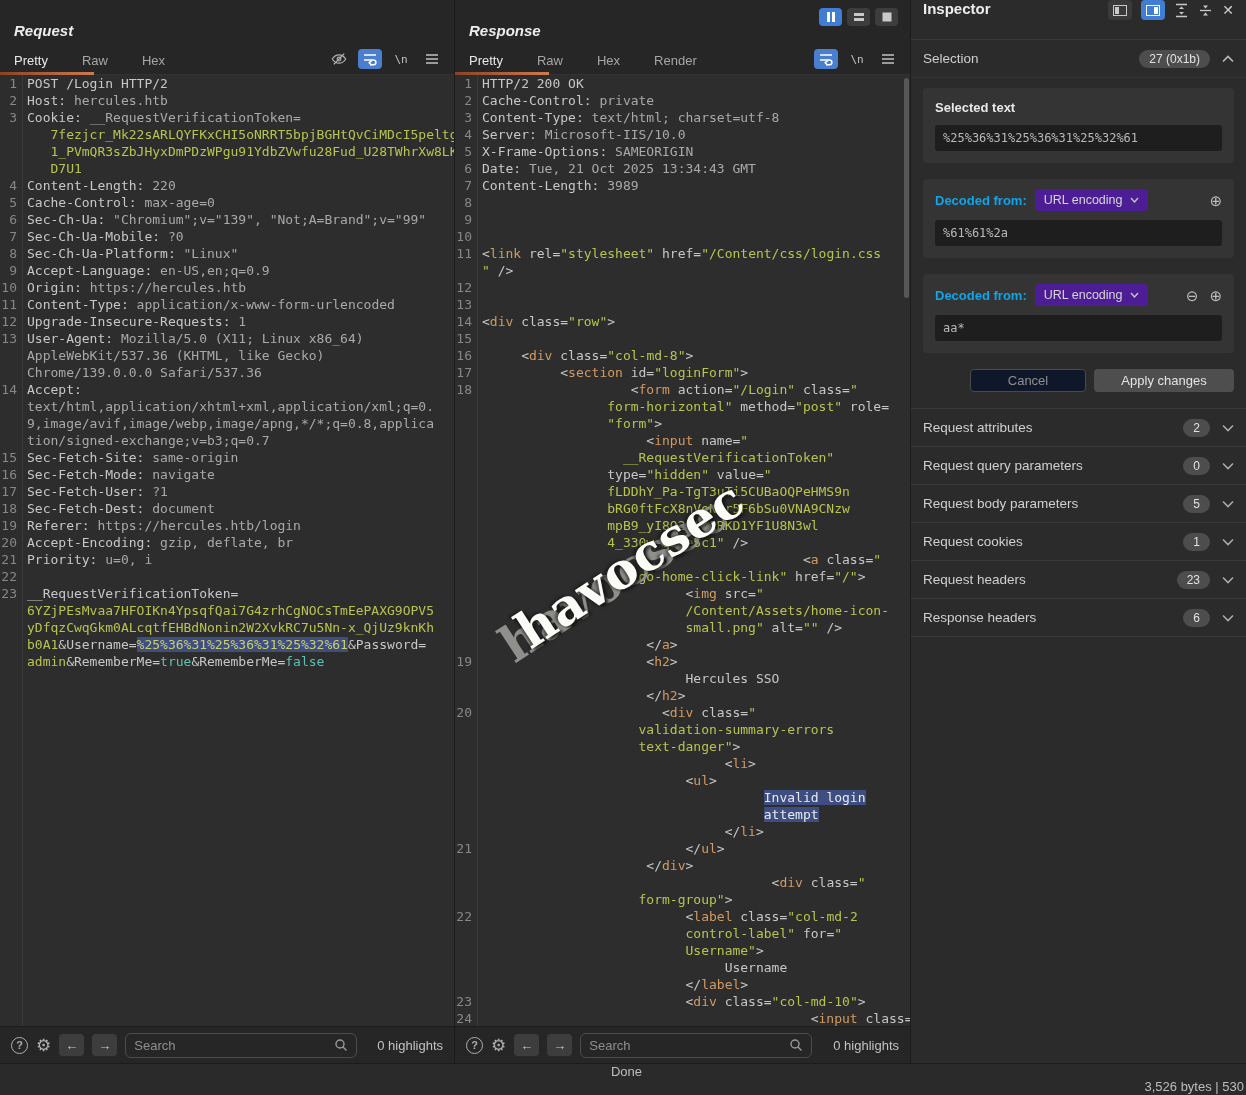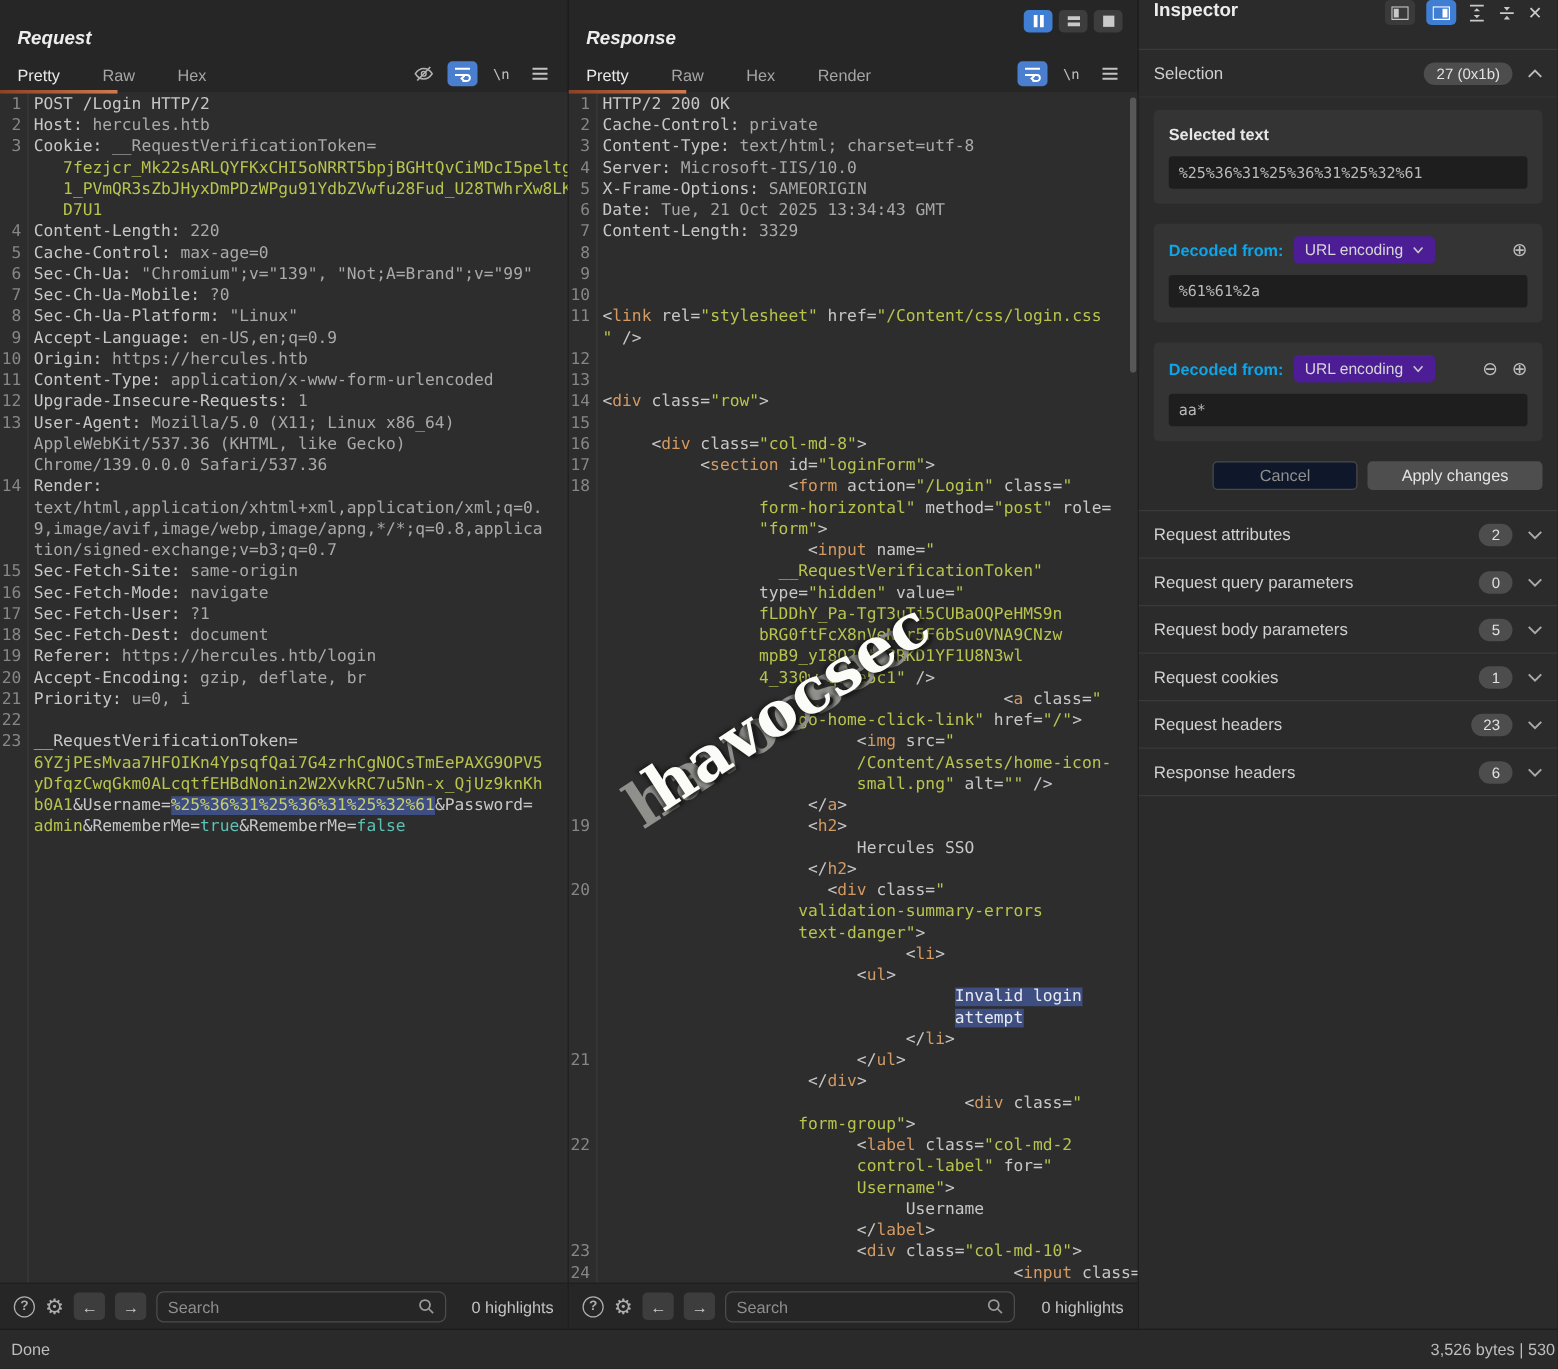--- a/index.html
+++ b/index.html
@@ -78,21 +78,21 @@
 
   .btn-row { margin:16px 12px 0; display:flex; justify-content:flex-end; gap:8px; }
   .btn { height:23px; border-radius:4px; font-size:13px; display:flex; align-items:center; justify-content:center; }
   .btn.cancel { width:116px; background:#0f172a; border:1px solid #4a4a4a; color:#8f8f8f; }
   .btn.apply  { width:140px; background:#4e4e4e; color:#e3e3e3; }
 
   .sections { margin-top:16px; border-top:1px solid #3a3a3a; }
   .sec-row { height:38px; display:flex; align-items:center; padding:0 12px; border-bottom:1px solid #3a3a3a; font-size:13.5px; color:#d0d0d0; }
   .sec-row .pill { margin-left:auto; }
 
-  .statusbar { position:absolute; left:0; right:0; bottom:0; height:32px; background:#2a2a2a; border-top:1px solid #1c1c1c; display:flex; align-items:center; padding:0 2px 0 9px; font-size:13px; color:#bdbdbd; }
+  .statusbar { position:absolute; left:0; right:0; bottom:0; height:32px; background:#2a2a2a; border-top:1px solid #1c1c1c; display:flex; align-items:center; padding:0 2px 0 9px; font-size:13px; color:#bdbdbd;flex-direction:column; }
   .status-right { margin-left:auto; }
 
   .wm { position:absolute; font-family:"DejaVu Serif", serif; font-weight:bold; font-size:50px; letter-spacing:1px; transform:rotate(-33deg); pointer-events:none; z-index:5; white-space:nowrap; }
   #wm-ghost { left:484px; top:549px; color:#8f8f8b; }
   #wm-main  { left:500px; top:535px; color:#fbfbf7; text-shadow:2px 3px 3px rgba(18,18,18,.85), -2px -2px 3px rgba(18,18,18,.55); }
 
   svg { display:block; }
 </style>
 </head>
 <body>
@@ -147,21 +147,21 @@
           <div class="cl"><span class="ln">6</span><span class="ct"><span class="tk-g">Sec-Ch-Ua: </span><span class="tk-v">"Chromium";v="139", "Not;A=Brand";v="99"</span></span></div>
           <div class="cl"><span class="ln">7</span><span class="ct"><span class="tk-g">Sec-Ch-Ua-Mobile: </span><span class="tk-v">?0</span></span></div>
           <div class="cl"><span class="ln">8</span><span class="ct"><span class="tk-g">Sec-Ch-Ua-Platform: </span><span class="tk-v">"Linux"</span></span></div>
           <div class="cl"><span class="ln">9</span><span class="ct"><span class="tk-g">Accept-Language: </span><span class="tk-v">en-US,en;q=0.9</span></span></div>
           <div class="cl"><span class="ln">10</span><span class="ct"><span class="tk-g">Origin: </span><span class="tk-v">https://hercules.htb</span></span></div>
           <div class="cl"><span class="ln">11</span><span class="ct"><span class="tk-g">Content-Type: </span><span class="tk-v">application/x-www-form-urlencoded</span></span></div>
           <div class="cl"><span class="ln">12</span><span class="ct"><span class="tk-g">Upgrade-Insecure-Requests: </span><span class="tk-v">1</span></span></div>
           <div class="cl"><span class="ln">13</span><span class="ct"><span class="tk-g">User-Agent: </span><span class="tk-v">Mozilla/5.0 (X11; Linux x86_64)</span></span></div>
           <div class="cl"><span class="ln"></span><span class="ct"><span class="tk-v">AppleWebKit/537.36 (KHTML, like Gecko)</span></span></div>
           <div class="cl"><span class="ln"></span><span class="ct"><span class="tk-v">Chrome/139.0.0.0 Safari/537.36</span></span></div>
-          <div class="cl"><span class="ln">14</span><span class="ct"><span class="tk-g">Render:</span></span></div>
+          <div class="cl"><span class="ln">14</span><span class="ct"><span class="tk-g">Accept:</span></span></div>
           <div class="cl"><span class="ln"></span><span class="ct"><span class="tk-v">text/html,application/xhtml+xml,application/xml;q=0.</span></span></div>
           <div class="cl"><span class="ln"></span><span class="ct"><span class="tk-v">9,image/avif,image/webp,image/apng,*/*;q=0.8,applica</span></span></div>
           <div class="cl"><span class="ln"></span><span class="ct"><span class="tk-v">tion/signed-exchange;v=b3;q=0.7</span></span></div>
           <div class="cl"><span class="ln">15</span><span class="ct"><span class="tk-g">Sec-Fetch-Site: </span><span class="tk-v">same-origin</span></span></div>
           <div class="cl"><span class="ln">16</span><span class="ct"><span class="tk-g">Sec-Fetch-Mode: </span><span class="tk-v">navigate</span></span></div>
           <div class="cl"><span class="ln">17</span><span class="ct"><span class="tk-g">Sec-Fetch-User: </span><span class="tk-v">?1</span></span></div>
           <div class="cl"><span class="ln">18</span><span class="ct"><span class="tk-g">Sec-Fetch-Dest: </span><span class="tk-v">document</span></span></div>
           <div class="cl"><span class="ln">19</span><span class="ct"><span class="tk-g">Referer: </span><span class="tk-v">https://hercules.htb/login</span></span></div>
           <div class="cl"><span class="ln">20</span><span class="ct"><span class="tk-g">Accept-Encoding: </span><span class="tk-v">gzip, deflate, br</span></span></div>
           <div class="cl"><span class="ln">21</span><span class="ct"><span class="tk-g">Priority: </span><span class="tk-v">u=0, i</span></span></div>
@@ -238,21 +238,21 @@
     </div>
     <div class="editor">
       <div class="gline"></div>
       <div id="resp-code">
           <div class="cl"><span class="ln">1</span><span class="ct"><span class="tk-g">HTTP/2 200 OK</span></span></div>
           <div class="cl"><span class="ln">2</span><span class="ct"><span class="tk-g">Cache-Control: </span><span class="tk-v">private</span></span></div>
           <div class="cl"><span class="ln">3</span><span class="ct"><span class="tk-g">Content-Type: </span><span class="tk-v">text/html; charset=utf-8</span></span></div>
           <div class="cl"><span class="ln">4</span><span class="ct"><span class="tk-g">Server: </span><span class="tk-v">Microsoft-IIS/10.0</span></span></div>
           <div class="cl"><span class="ln">5</span><span class="ct"><span class="tk-g">X-Frame-Options: </span><span class="tk-v">SAMEORIGIN</span></span></div>
           <div class="cl"><span class="ln">6</span><span class="ct"><span class="tk-g">Date: </span><span class="tk-v">Tue, 21 Oct 2025 13:34:43 GMT</span></span></div>
-          <div class="cl"><span class="ln">7</span><span class="ct"><span class="tk-g">Content-Length: </span><span class="tk-v">3329</span></span></div>
+          <div class="cl"><span class="ln">7</span><span class="ct"><span class="tk-g">Content-Length: </span><span class="tk-v">3989</span></span></div>
           <div class="cl"><span class="ln">8</span><span class="ct"></span></div>
           <div class="cl"><span class="ln">9</span><span class="ct"></span></div>
           <div class="cl"><span class="ln">10</span><span class="ct"></span></div>
           <div class="cl"><span class="ln">11</span><span class="ct"><span class="tk-g">&lt;</span><span class="tk-t">link</span><span class="tk-g"> rel=</span><span class="tk-s">"stylesheet"</span><span class="tk-g"> href=</span><span class="tk-s">"/Content/css/login.css</span></span></div>
           <div class="cl"><span class="ln"></span><span class="ct"><span class="tk-s">"</span><span class="tk-g"> /&gt;</span></span></div>
           <div class="cl"><span class="ln">12</span><span class="ct"></span></div>
           <div class="cl"><span class="ln">13</span><span class="ct"></span></div>
           <div class="cl"><span class="ln">14</span><span class="ct"><span class="tk-g">&lt;</span><span class="tk-t">div</span><span class="tk-g"> class=</span><span class="tk-s">"row"</span><span class="tk-g">&gt;</span></span></div>
           <div class="cl"><span class="ln">15</span><span class="ct"></span></div>
           <div class="cl"><span class="ln">16</span><span class="ct"><span class="tk-g">     &lt;</span><span class="tk-t">div</span><span class="tk-g"> class=</span><span class="tk-s">"col-md-8"</span><span class="tk-g">&gt;</span></span></div>

